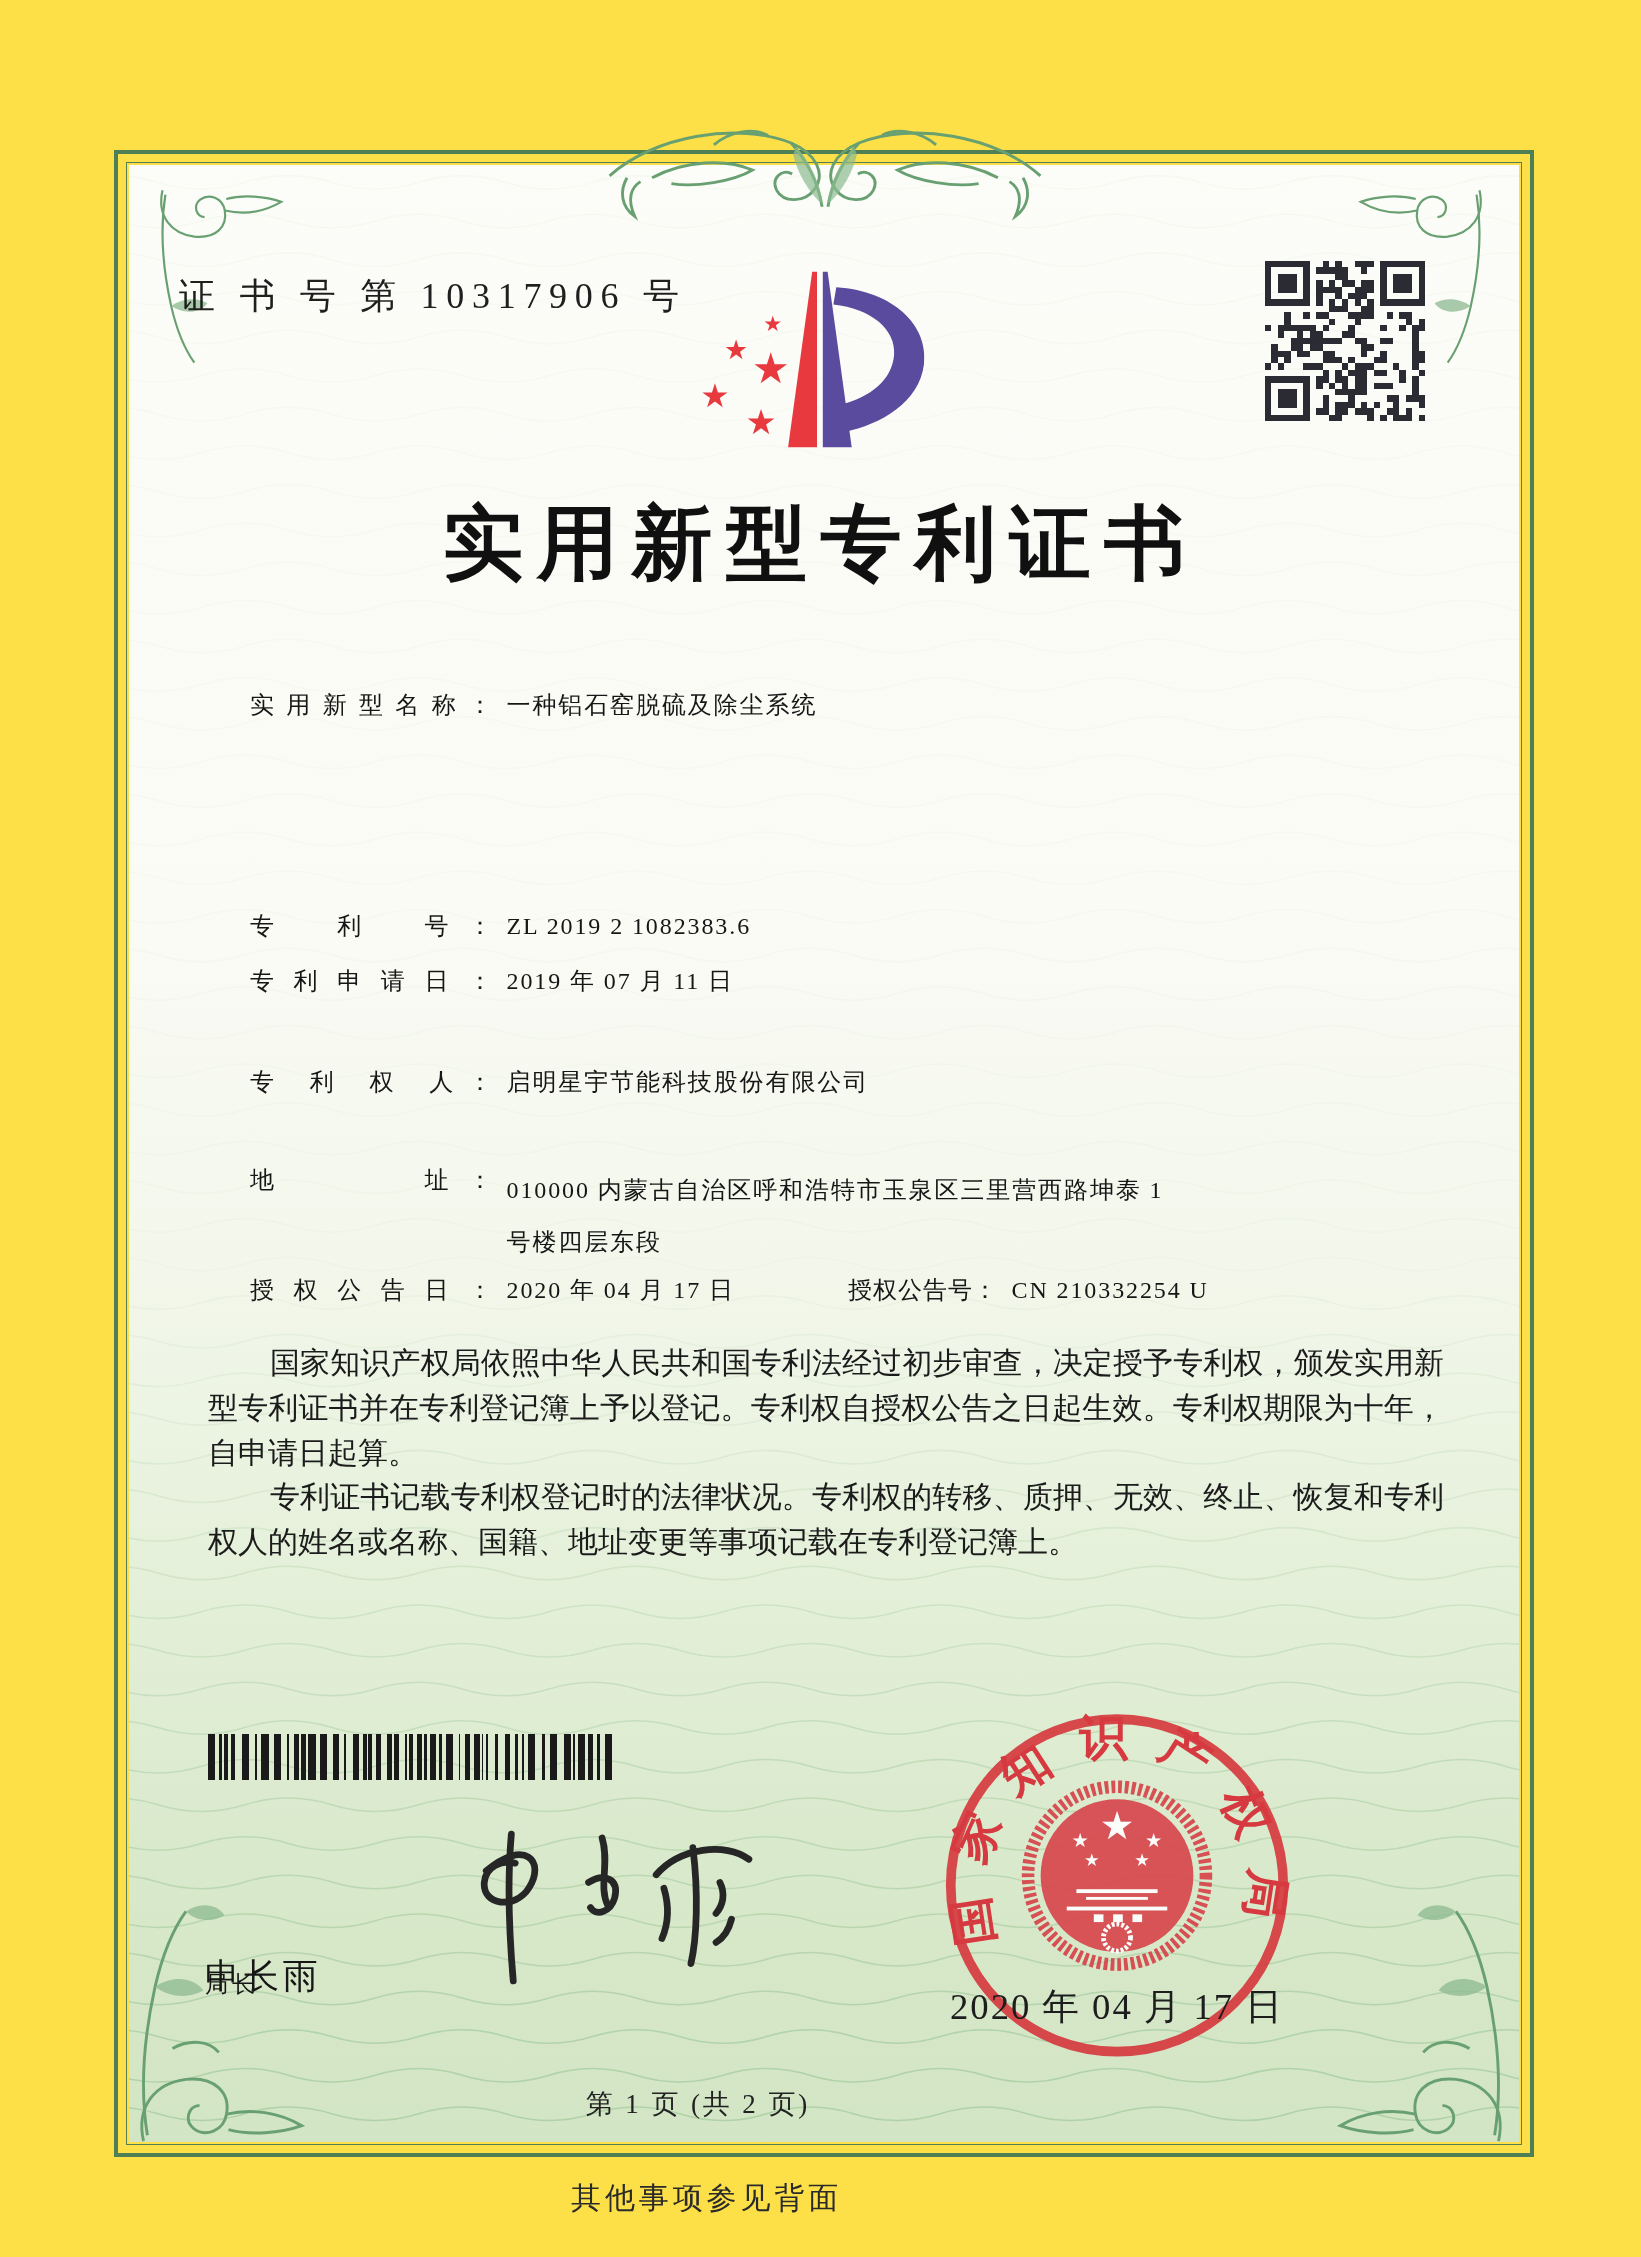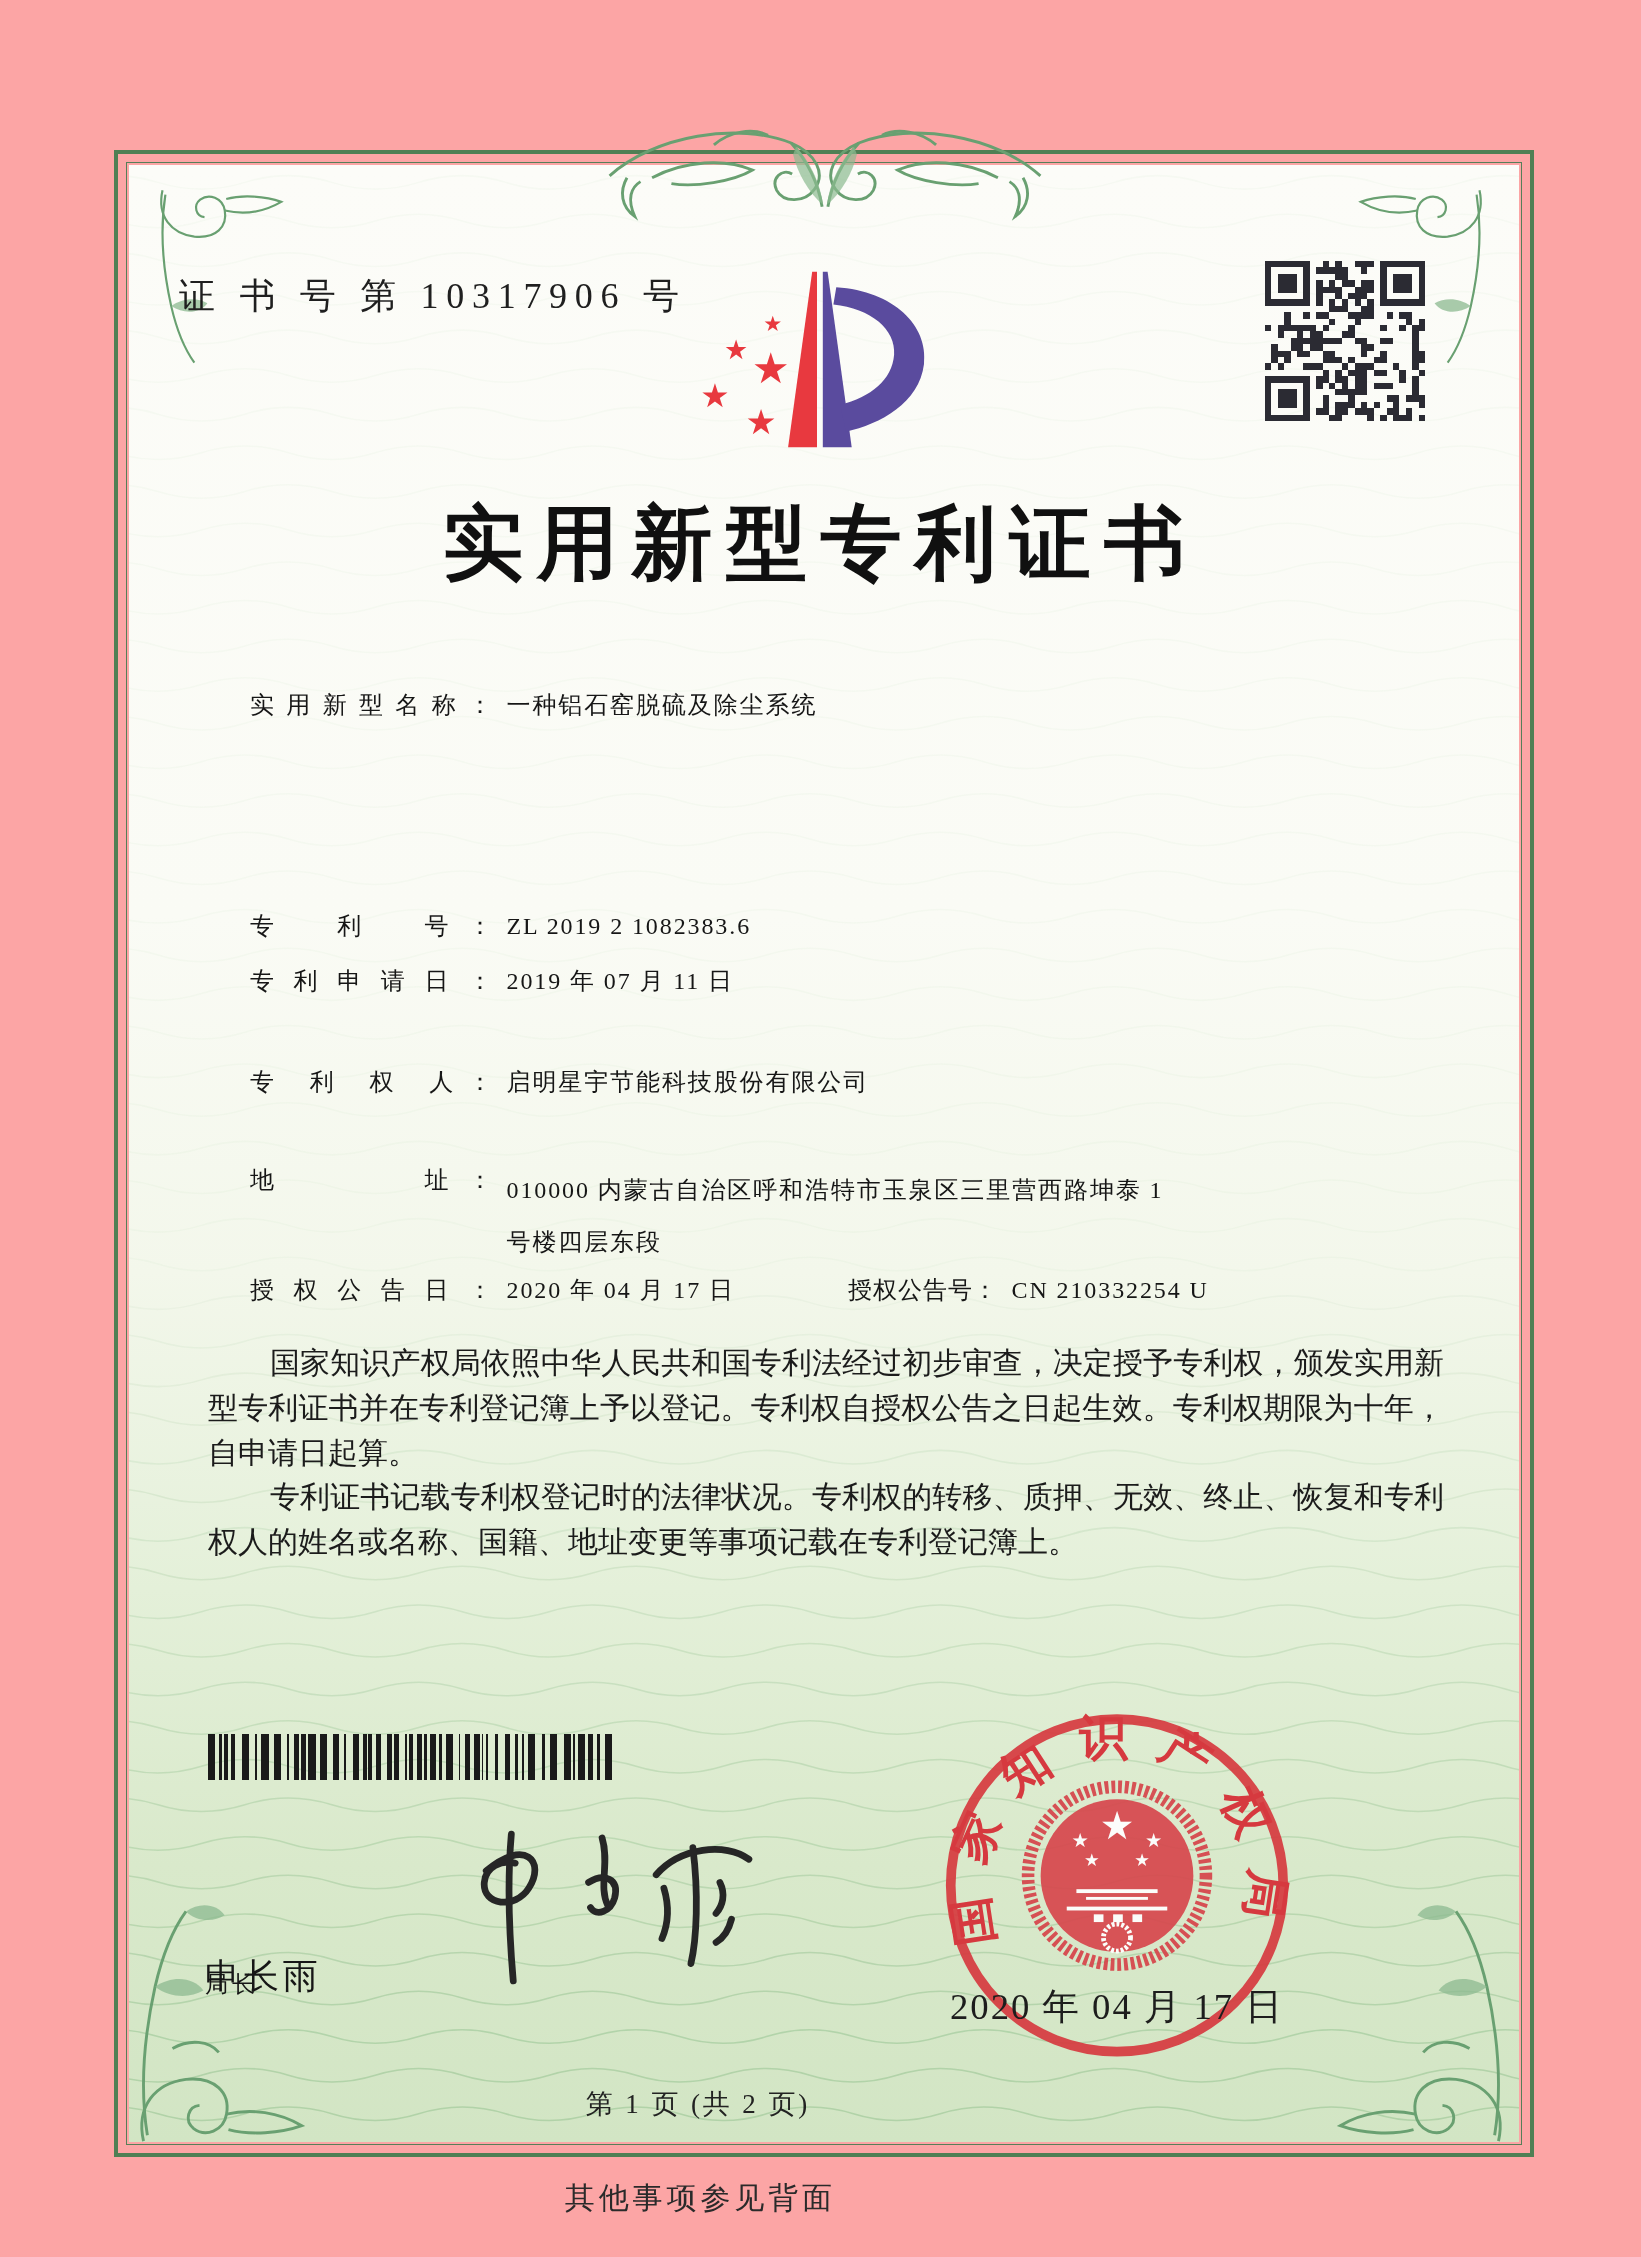--- a/index.html
+++ b/index.html
@@ -1,16 +1,16 @@
 <!DOCTYPE html>
 <html><head>
 <meta charset="utf-8">
 <style>
   html,body{margin:0;padding:0;background:#e8e8e4;}
-  .page{position:relative;width:1641px;height:2257px;background:#fca5a5;
+  .page{position:relative;width:1641px;height:2257px;background:#fde047;
         font-family:"Liberation Serif","DejaVu Serif",serif;overflow:hidden;margin:0 auto;}
   .abs{position:absolute;}
   
   .frame{position:absolute;left:114px;top:150px;width:1412px;height:1999px;
          border:4.8px solid #4f7f54;}
   .frame-inner{position:absolute;inset:7.7px;border:1.9px solid #557f58;}
   .frame-bg{position:absolute;inset:10.6px;
      background:linear-gradient(180deg,#fcfcf8 0%,#fafbf5 38%,#f3f7eb 56%,#e4f0d9 72%,#d9e9cb 86%,#d2e5c4 100%);}
   #waves{position:absolute;inset:0;width:100%;height:100%;}
   
@@ -19,21 +19,21 @@
          letter-spacing:13.5px;color:#101010;margin:0;}
   .row{left:206px;font-size:24px;color:#161616;white-space:nowrap;line-height:1.35;margin-left:44px;}
   .lbl{display:inline-block;width:243px;text-align-last:justify;letter-spacing:1px;}
   .val{margin-left:13.5px;letter-spacing:1.9px;}
   .addr-val{display:inline-block;vertical-align:top;margin-left:13.5px;letter-spacing:1.9px;line-height:52px;}
   .para{left:208px;width:1236px;font-size:30px;line-height:45px;color:#1b1b1b;
         text-align:justify;text-indent:62px;margin:0;position:absolute;}
   .signer-title{left:205px;top:1969px;font-size:23px;letter-spacing:3.9px;color:#161616;}
   .signer-name{left:205px;top:1953px;font-size:35px;letter-spacing:3.9px;color:#161616;}
   .page-num{left:534px;top:2086px;width:328px;text-align:center;font-size:27px;letter-spacing:2.9px;color:#222;}
-  .back-note{left:546px;top:2178px;width:290px;text-align:right;font-size:30px;letter-spacing:3.9px;color:#2a2a2a;}
+  .back-note{left:571px;top:2178px;width:290px;text-align:left;font-size:30px;letter-spacing:3.9px;color:#2a2a2a;}
   svg{display:block;}
 </style>
 </head>
 <body>
 
 <div class="page">
 
   <div class="frame">
     <div class="frame-bg">
       <svg id="waves" preserveAspectRatio="none" viewBox="0 0 1440 2048">

